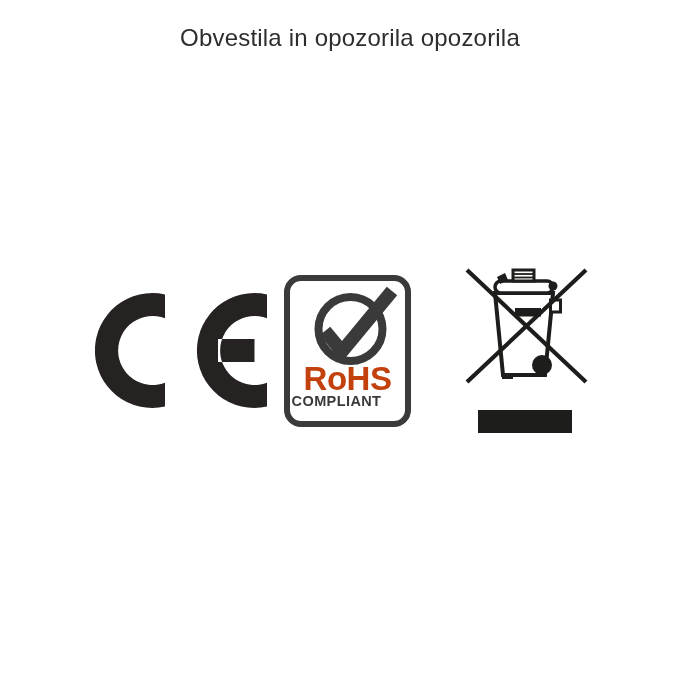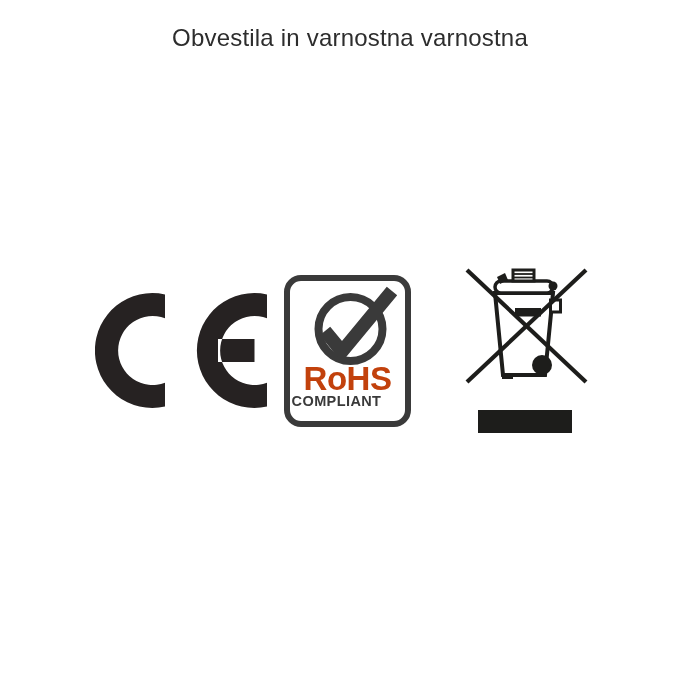--- a/index.html
+++ b/index.html
@@ -97,21 +97,21 @@
     display: block;
     width: 135px;
     height: 180px;
   }
 </style>
 </head>
 <body>
 
 <div class="canvas">
 
-  <div class="title">Obvestila in varnostna varnostna</div>
+  <div class="title">Obvestila in opozorila opozorila</div>
 
   <div class="marks-row">
 
     <svg class="ce-mark" viewBox="0 0 172 115" aria-label="CE">
       <path fill="#262222" d="M70,1.4 A57.5,57.5 0 1 0 70,113.6 L70,89.7 A34.5,34.5 0 1 1 70,25.3 Z"></path>
       <path fill="#262222" d="M172,1.4 A57.5,57.5 0 1 0 172,113.6 L172,89.7 A34.5,34.5 0 1 1 172,25.3 Z M123,46 H159.5 V69 H123 Z"></path>
     </svg>
 
     <div class="rohs-badge">
       <svg class="rohs-check-svg" viewBox="0 0 115 100">

